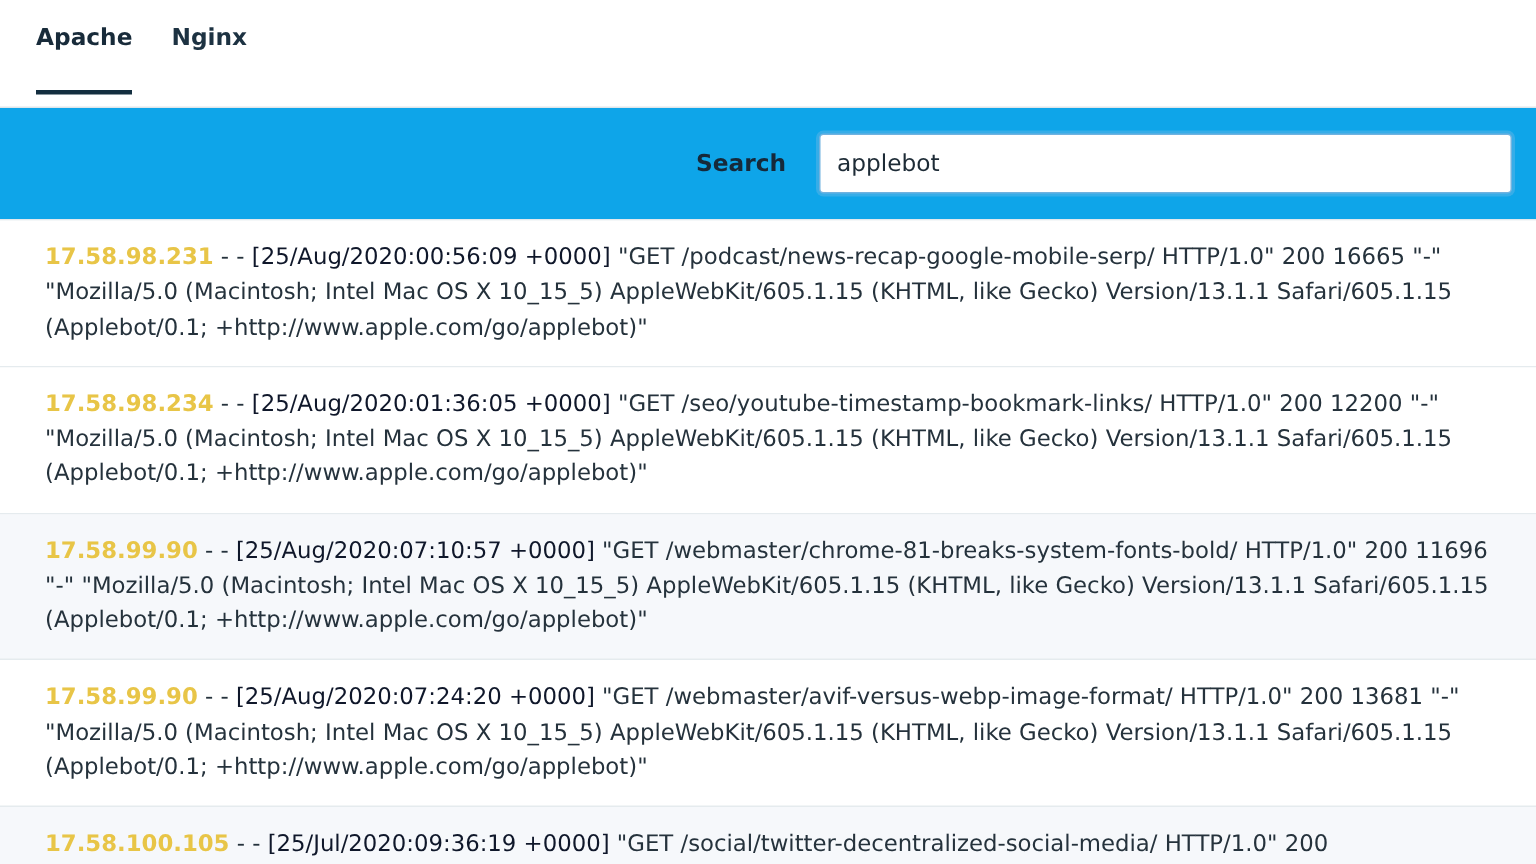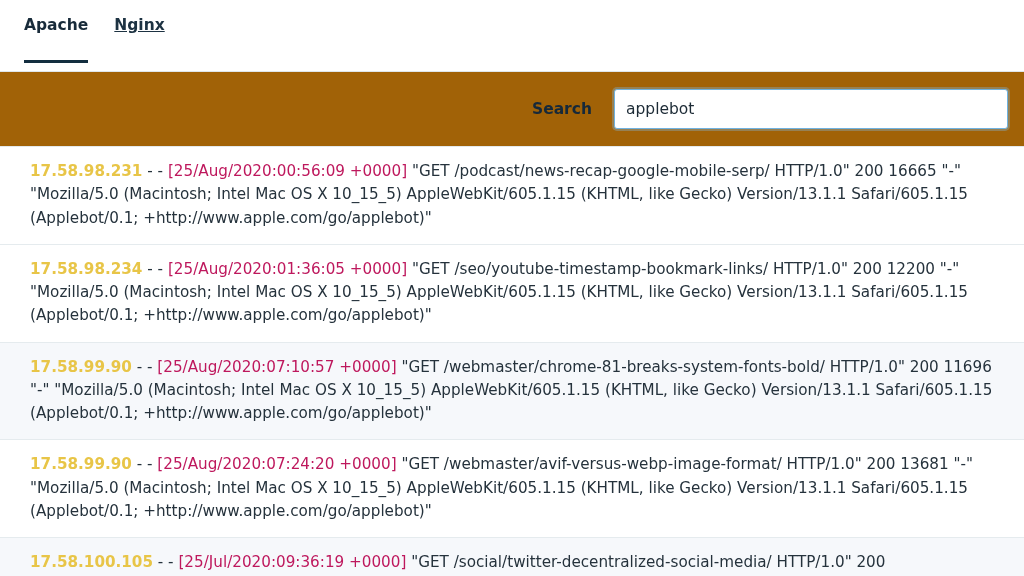--- a/index.html
+++ b/index.html
@@ -55,21 +55,21 @@
   .tab .tab-label { display: block; }
   .tab.active::after {
     content: "";
     position: absolute;
     left: 0;
     right: 14px;
     bottom: 9px;
     height: 3px;
     background: #132e3f;
   }
-  .tab:not(.active) { color: #1d3242; text-decoration: underline; }
+  .tab:not(.active) { color: #1d3242; }
 
   .topbar-actions {
     margin-left: auto;
     display: flex;
     align-items: center;
     gap: 14px;
     padding-top: 17px;
   }
 
   .btn {
@@ -99,31 +99,31 @@
     background: #dfe6ea;
   }
 
   
   .searchbar {
     height: 74px;
     display: flex;
     align-items: center;
     justify-content: flex-end;
     padding: 0 16px 0 24px;
-    background: #a16207;
+    background: #0ea5e9;
   }
   .search-label {
     font-size: 15.5px;
     font-weight: bold;
     color: #16293a;
     margin-right: 22px;
     white-space: nowrap;
   }
   .search-input-wrap {
-    width: 394px;
+    width: 462px;
     position: relative;
   }
   .search-input {
     width: 100%;
     height: 40px;
     border: 1px solid #6fb2e0;
     border-radius: 3px;
     outline: none;
     padding: 0 11px;
     font-family: "DejaVu Sans", "Liberation Sans", sans-serif;
@@ -146,21 +146,21 @@
     font-size: 15.2px;
     line-height: 1.53;
     color: #25323c;
     word-break: break-word;
     background: #ffffff;
   }
   .log-row.alt { background: #f6f8fb; }
 
   .log-ip { color: #e8c547; font-weight: bold; }
   .log-dashes { color: #25323c; }
-  .log-ts { color: #be185d; }
+  .log-ts { color: #0f172a; }
   .log-rest { color: #25323c; }
 </style>
 </head>
 <body>
 
 <div class="app">
 
   <div class="topbar">
 
     <div class="tabs">

